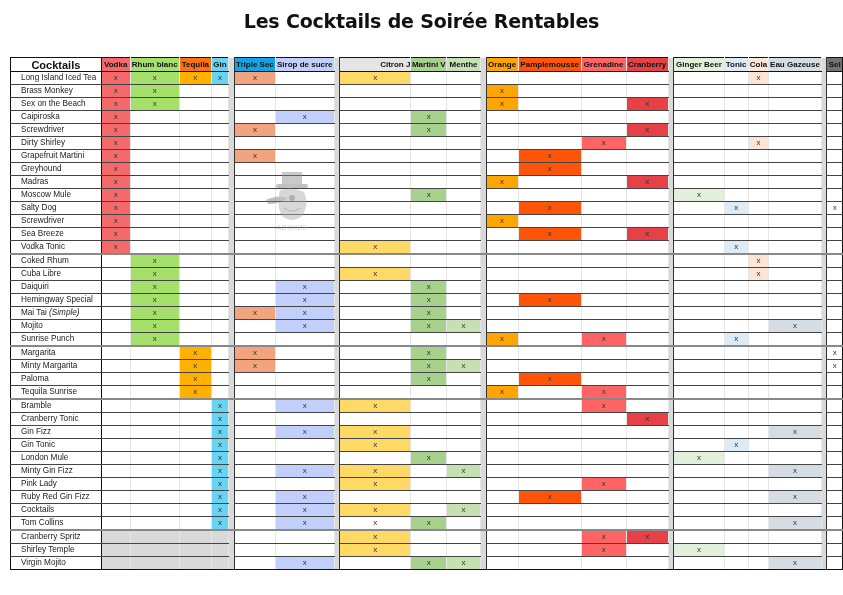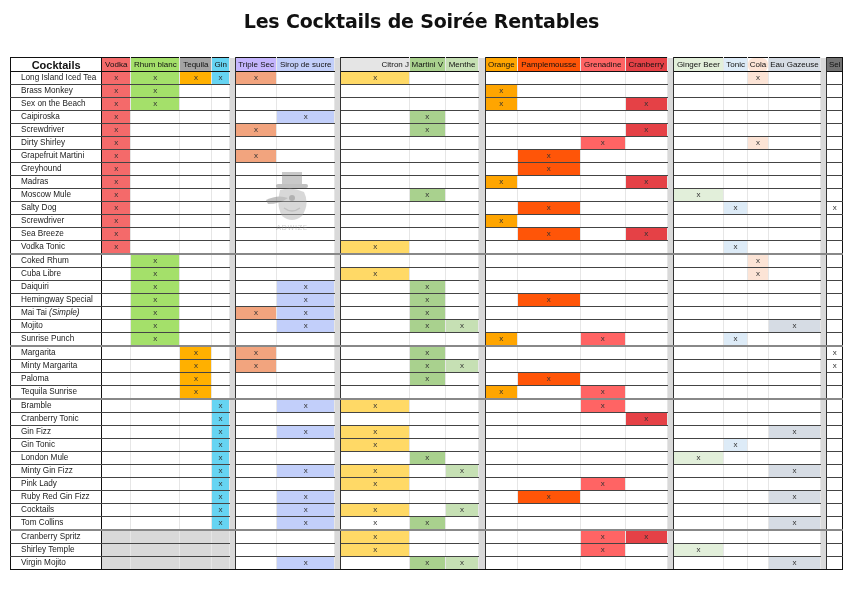--- a/index.html
+++ b/index.html
@@ -17,21 +17,21 @@
     border-collapse: collapse; table-layout: fixed;
     font-family: "Liberation Sans", sans-serif;
   }
   table.grid td, table.grid th {
     height: 12.9px; padding: 0; font-size: 8px; line-height: 12px;
     text-align: center; white-space: nowrap; overflow: hidden;
     border-top: 1px solid #444; border-bottom: 1px solid #444;
     border-left: 1px solid #e6e6e6; border-right: 1px solid #e6e6e6;
   }
   table.grid th {
-    height: 14px; font-weight: normal; font-size: 8px;
+    height: 14px; font-weight: bold; font-size: 8px;
     border-top: 1.5px solid #111; border-bottom: 1.5px solid #111;
   }
   table.grid th.name-h { font-size: 11px; font-weight: bold; text-align: center; background: #fff; }
   table.grid td.name {
     text-align: left; padding-left: 10px; font-size: 8.2px; color: #222;
     border-left: 1.5px solid #111; border-right: 1.5px solid #111;
   }
   table.grid th.name-h { border-left: 1.5px solid #111; border-right: 1.5px solid #111; }
   table.grid td.sep, table.grid th.sep {
     background: #d9d9d9; border-left: 1.5px solid #333; border-right: 1.5px solid #333;
@@ -82,24 +82,24 @@
       <col style="width: 21px;">
       <col style="width: 53px;">
       <col style="width: 7px;">
       <col style="width: 16px;">
     </colgroup>
   <thead>
       <tr id="head-row">
         <th class="name-h">Cocktails</th>
         <th style="background: rgb(244, 106, 106);">Vodka</th>
         <th style="background: rgb(164, 224, 106);">Rhum blanc</th>
-        <th style="background: #a3a3a3; margin-left: 36px;">Tequila</th>
+        <th style="background: #f97316; margin-left: 36px;">Tequila</th>
         <th style="background: rgb(102, 212, 242);">Gin</th>
         <th class="sep"></th>
-        <th style="background: #c4b5fd;">Triple Sec</th>
+        <th style="background: #0ea5e9;">Triple Sec</th>
         <th style="background: rgb(194, 207, 250);">Sirop de sucre</th>
         <th class="sep"></th>
         <th style="background: #e5e5e5; padding-left: 40px;">Citron J</th>
         <th style="background: rgb(169, 209, 142);">Martini V</th>
         <th style="background: rgb(198, 224, 180);">Menthe</th>
         <th class="sep"></th>
         <th style="background: rgb(255, 165, 0);">Orange</th>
         <th style="background: rgb(255, 85, 8);">Pamplemousse</th>
         <th style="background: rgb(255, 100, 100);">Grenadine</th>
         <th style="background: rgb(229, 65, 70);">Cranberry</th>

